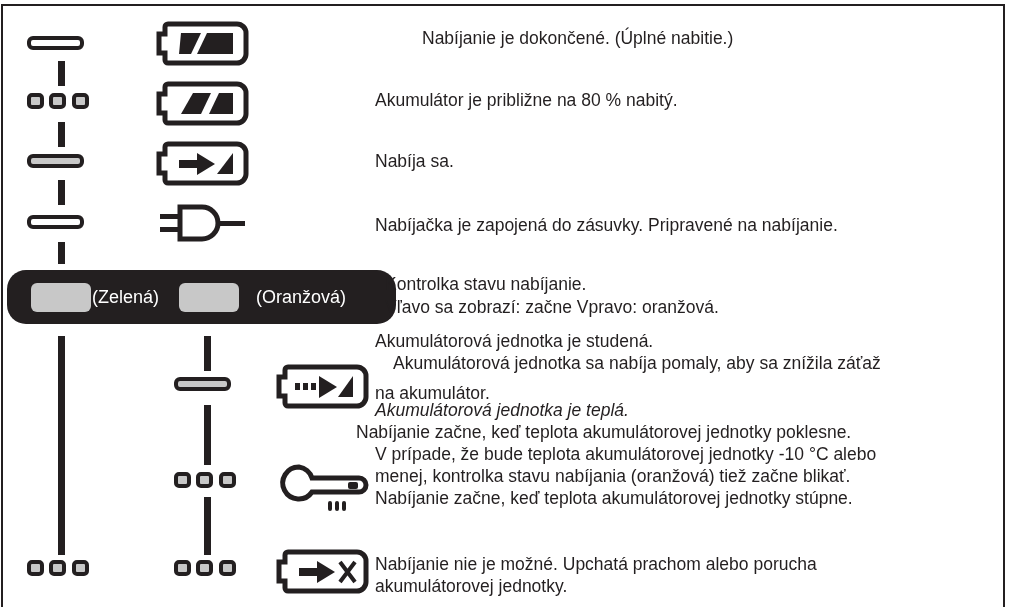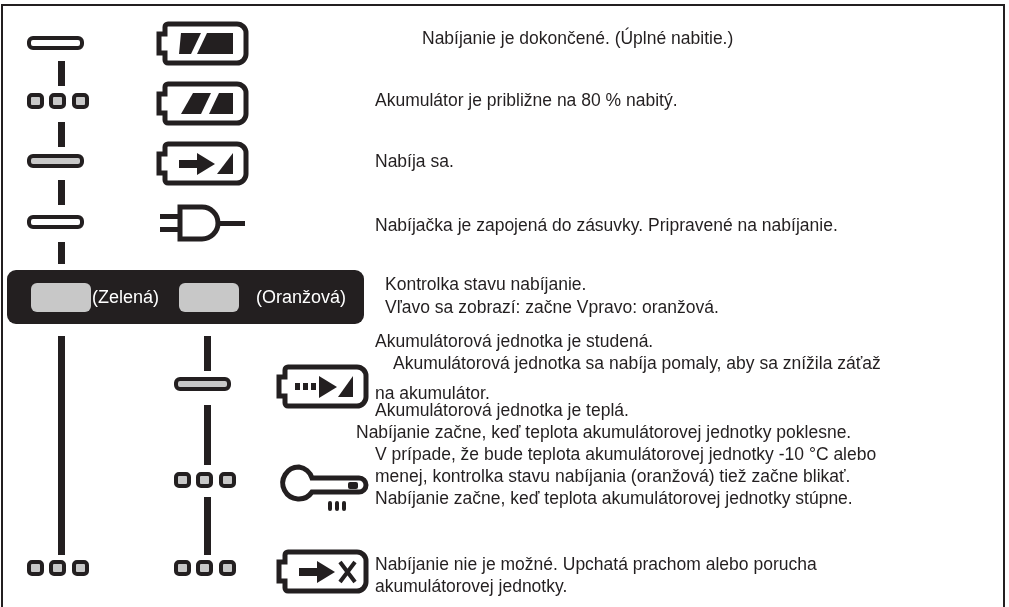--- a/index.html
+++ b/index.html
@@ -9,22 +9,22 @@
            border: 2px solid #231f20; border-bottom: none; box-sizing: border-box; }
   .txt { position: absolute; font-size: 17.5px; line-height: 22px; white-space: nowrap; color: #231f20; }
   
   .bar { position: absolute; width: 57px; height: 14px; border: 4px solid #231f20;
          border-radius: 6px; box-sizing: border-box; background: #fff; }
   .bar.lit { background: #c8c8c8; }
   .blink { position: absolute; height: 16px; width: 62px; }
   .blink span { position: absolute; top: 0; width: 17px; height: 16px; border: 4px solid #231f20;
                 border-radius: 5px; box-sizing: border-box; background: #c8c8c8; }
   .vline { position: absolute; width: 7px; background: #231f20; }
-  .legend { position: absolute; left: 7px; top: 270px; width: 357px; height: 54px;
-            background: #231f20; border-radius: 9px; }
+  .legend { position: absolute; left: 7px; top: 270px; width: 389px; height: 54px;
+            background: #231f20; border-radius: 19px; }
   .legend .swatch { position: absolute; top: 13px; width: 60px; height: 29px; background: #c8c8c8; border-radius: 6px; }
   .legend .lbl { position: absolute; top: 16px; color: #fff; font-size: 18px; line-height: 22px; }
   svg { position: absolute; overflow: visible; }
 </style>
 </head>
 <body>
 
 <div class="frame"></div>
 
 <div class="bar" style="left:27px;top:36px;"></div>
@@ -118,20 +118,20 @@
   <path d="M13 4 H82 a9 9 0 0 1 9 9 V34 a9 9 0 0 1 -9 9 H13 a3 3 0 0 1 -3 -3 V33 H4 V14 H10 V7 a3 3 0 0 1 3 -3 Z" fill="none" stroke="#231f20" stroke-width="5"></path>
   <rect x="24" y="20" width="20" height="8" fill="#231f20"></rect>
   <polygon points="42,13 60,24 42,35" fill="#231f20"></polygon>
   <path d="M65 14 L80 34 M80 14 L65 34" stroke="#231f20" stroke-width="4"></path>
 </svg>
 
 <div class="txt" style="left:375px;top:330px;">Akumulátorová jednotka je studená.</div>
 <div class="txt" style="left:393px;top:352px;">Akumulátorová jednotka sa nabíja pomaly, aby sa znížila záťaž</div>
 <div class="txt" style="left:375px;top:382px;">na akumulátor.</div>
 
-<div class="txt" style="left:375px;top:399px;">Akumulátorová jednotka je teplá.</div>
+<div class="txt" style="left:375px;top:399px;font-style:italic;">Akumulátorová jednotka je teplá.</div>
 <div class="txt" style="left:356px;top:421px;">Nabíjanie začne, keď teplota akumulátorovej jednotky poklesne.</div>
 <div class="txt" style="left:375px;top:443px;">V prípade, že bude teplota akumulátorovej jednotky -10 °C alebo</div>
 <div class="txt" style="left:375px;top:465px;">menej, kontrolka stavu nabíjania (oranžová) tiež začne blikať.</div>
 <div class="txt" style="left:375px;top:487px;">Nabíjanie začne, keď teplota akumulátorovej jednotky stúpne.</div>
 
 <div class="txt" style="left:375px;top:553px;">Nabíjanie nie je možné. Upchatá prachom alebo porucha</div>
 <div class="txt" style="left:375px;top:575px;">akumulátorovej jednotky.</div>
 
 </body></html>

